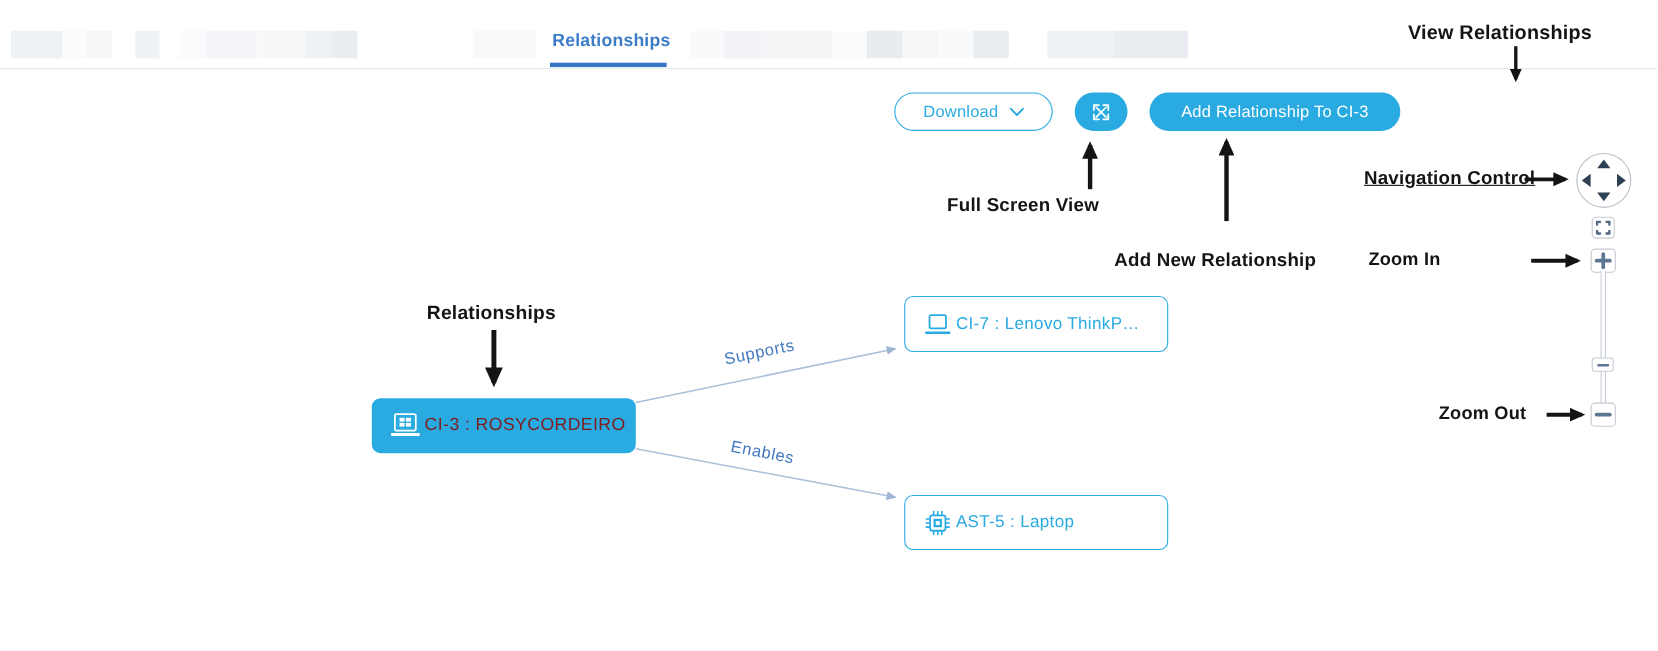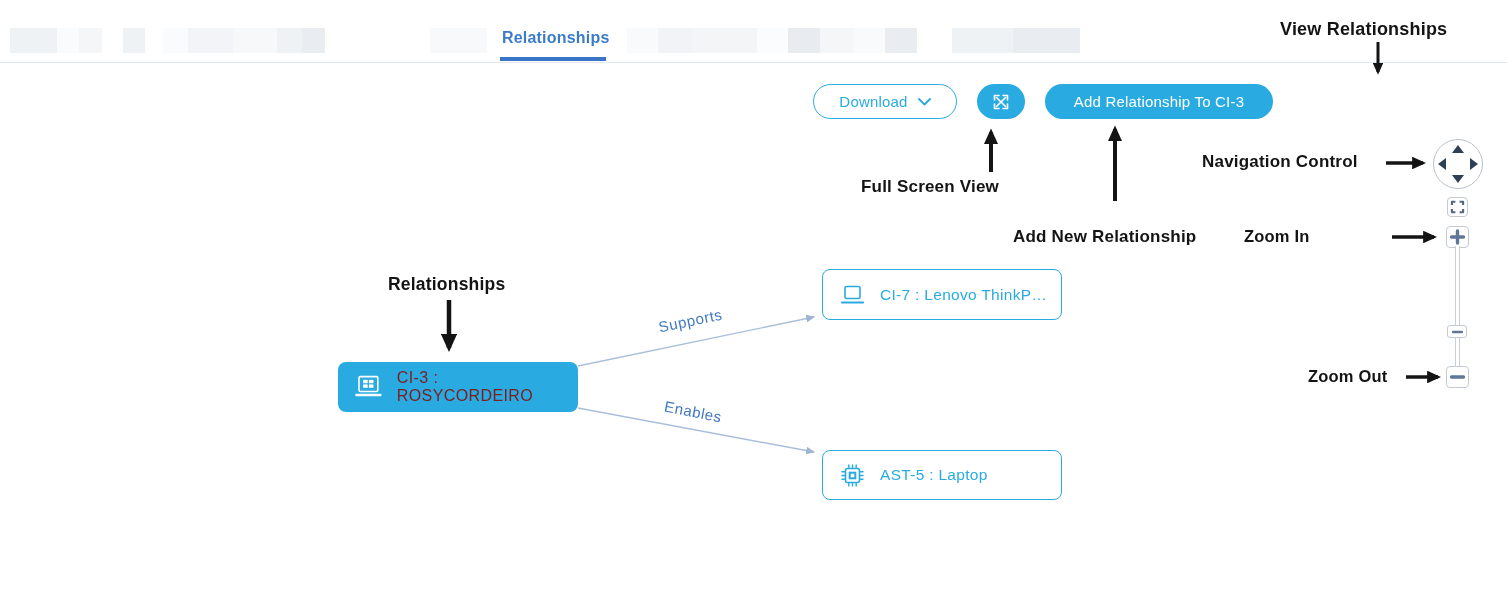--- a/index.html
+++ b/index.html
@@ -20,21 +20,21 @@
   .tab-underline { position:absolute; left:500px; top:57px; width:106px; height:4px; background:#3875c8; }
   
   .btn { position:absolute; top:84px; height:35px; border-radius:17.5px;
     display:flex; align-items:center; justify-content:center;
     font-size:15px; letter-spacing:0.2px; cursor:pointer; }
   .btn-outline { background:#fff; border:1px solid #29abe2; color:#29abe2; }
   .btn-solid { background:#29abe2; border:none; color:#fff; font-weight:500; }
   
   .ann { position:absolute; color:#141414; font-weight:700; letter-spacing:0.2px; white-space:nowrap; }
   
-  .node { position:absolute; display:flex; align-items:center; gap:15px;
+  .node { position:absolute; display:flex; align-items:center; gap:4px;
     padding-left:17px; border-radius:8px; cursor:pointer; }
   .node-solid { background:#29abe2; color:#7f1d1d; font-size:16px; font-weight:500; letter-spacing:0.4px; }
   .node-outline { background:#fff; border:1.5px solid #29abe2; color:#29abe2; font-size:15.5px; letter-spacing:0.3px; }
   .edge-label { position:absolute; color:#4079c2; font-size:15px; letter-spacing:0.6px; white-space:nowrap; }
   
   .nav-circle { position:absolute; left:1433px; top:139px; width:50px; height:50px;
     border-radius:50%; background:#fff; border:1px solid #b9c0ca; cursor:pointer; }
   .tri { position:absolute; width:0; height:0; cursor:pointer; }
   .tri-up    { left:50%; top:5px;  transform:translateX(-50%); border-left:6px solid transparent; border-right:6px solid transparent; border-bottom:8px solid #2e4154; }
   .tri-down  { left:50%; bottom:5px; transform:translateX(-50%); border-left:6px solid transparent; border-right:6px solid transparent; border-top:8px solid #2e4154; }
@@ -212,18 +212,18 @@
     <line x1="1115" y1="201" x2="1115" y2="129" stroke="#141414" stroke-width="4" marker-end="url(#ah-black)"></line>
     <line x1="449" y1="300" x2="449" y2="348" stroke="#141414" stroke-width="4.5" marker-end="url(#ah-black)"></line>
     <line x1="1386" y1="163" x2="1423" y2="163" stroke="#141414" stroke-width="3.5" marker-end="url(#ah-black)"></line>
     <line x1="1392" y1="237" x2="1434" y2="237" stroke="#141414" stroke-width="3.5" marker-end="url(#ah-black)"></line>
     <line x1="1406" y1="377" x2="1438" y2="377" stroke="#141414" stroke-width="3.5" marker-end="url(#ah-black)"></line>
   </svg>
 
   <div class="ann" style="left:1280px;top:19px;font-size:18px;">View Relationships</div>
   <div class="ann" style="left:861px;top:177px;font-size:17px;">Full Screen View</div>
   <div class="ann" style="left:1013px;top:207px;font-size:17px;margin-top:20px;">Add New Relationship</div>
-  <div class="ann" style="left:1202px;top:152px;font-size:17px;">Navigation Control</div>
+  <div class="ann" style="left:1240px;top:152px;font-size:17px;text-decoration:underline;">Navigation Control</div>
   <div class="ann" style="left:1244px;top:227px;font-size:16.5px;">Zoom In</div>
   <div class="ann" style="left:1308px;top:367px;font-size:16.5px;">Zoom Out</div>
   <div class="ann" style="left:388px;top:274px;font-size:17.5px;">Relationships</div>
 
 </div>
 
 </body></html>

